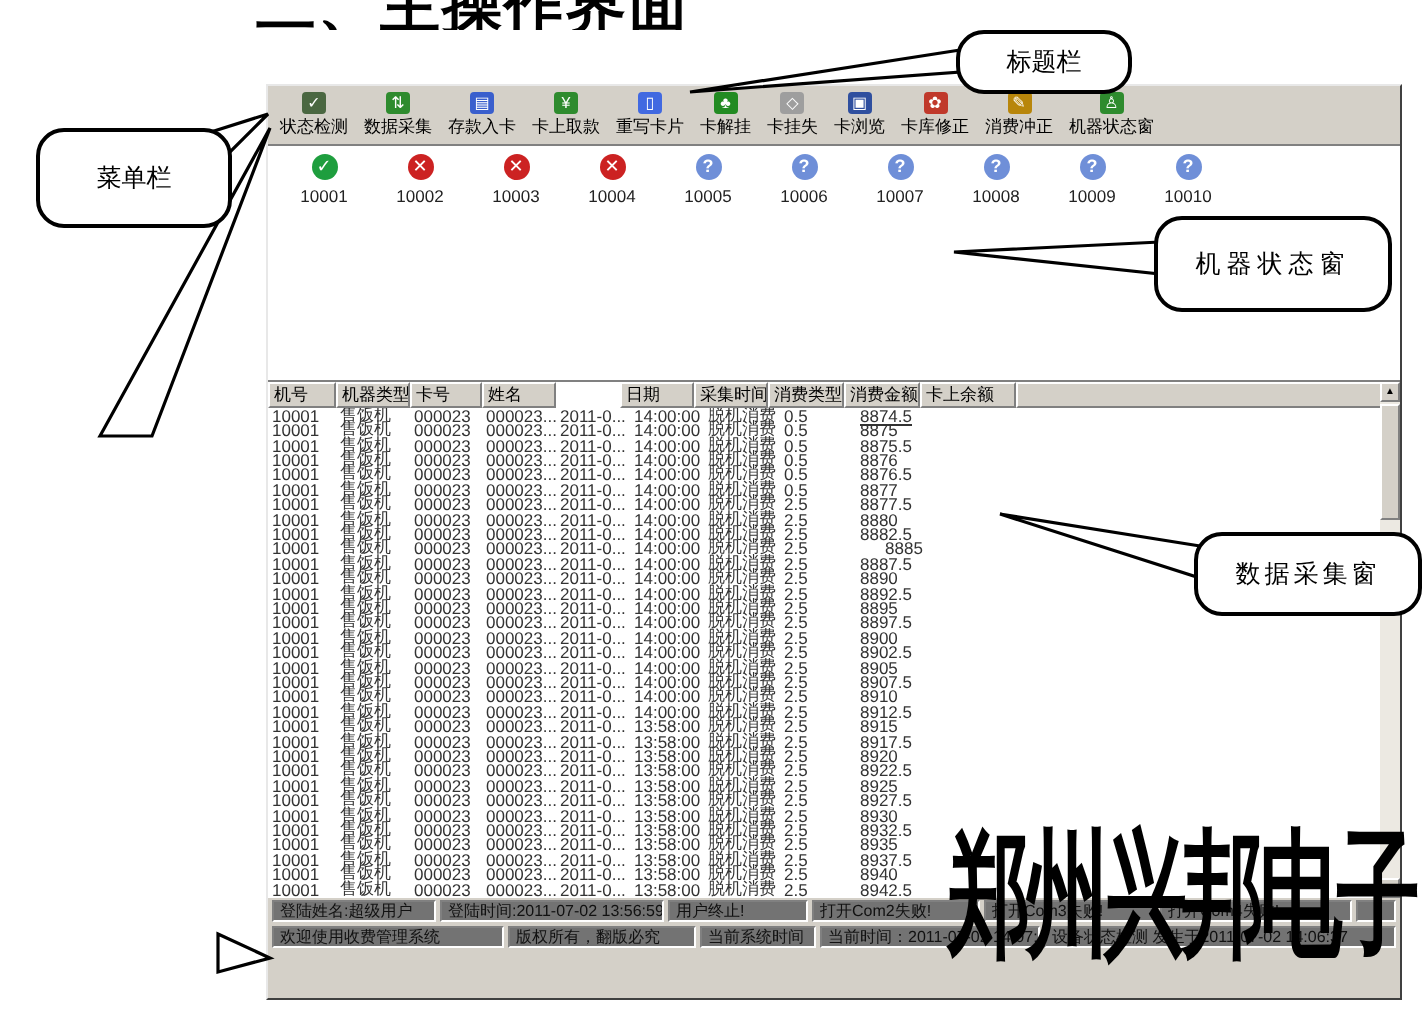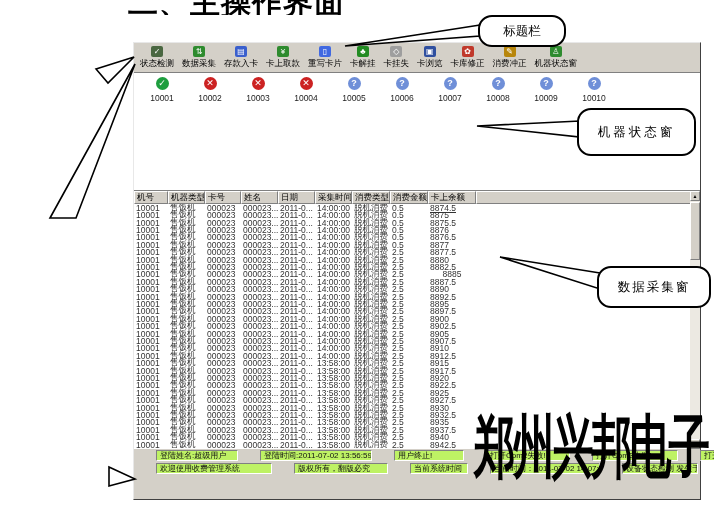--- a/index.html
+++ b/index.html
@@ -61,22 +61,22 @@
   .trow{display:flex;height:7.42px;align-items:center;}
   .tcell{font-size:8.5px;color:#333;padding:0 2px;box-sizing:border-box;white-space:nowrap;overflow:hidden;flex:0 0 auto;}
 
   .vscroll{position:absolute;right:0;top:0;width:10px;height:258px;background:#ece9e2;}
   .sarrow{position:absolute;left:0;width:10px;height:10px;background:#d4d0c8;border:1px solid;
           border-color:#fff #808080 #808080 #fff;box-sizing:border-box;font-size:5px;line-height:8px;text-align:center;color:#000;}
   .sthumb{position:absolute;left:0;top:11px;width:10px;height:58px;background:#d4d0c8;border:1px solid;
           border-color:#fff #808080 #808080 #fff;box-sizing:border-box;}
 
   .statusbar{height:13px;display:flex;gap:2px;padding:1px 2px;background:#d4d0c8;box-sizing:border-box;flex:0 0 auto;}
-  .sbcell{border:1px solid;border-color:#808080 #fff #fff #808080;background:#bef264;
-          font-size:8px;line-height:9px;padding:0 3px;white-space:nowrap;overflow:hidden;color:#111;box-sizing:border-box;flex:0 0 auto;margin-left:20px;}
+  .sbcell{border:1px solid;border-color:#808080 #fff #fff #808080;background:#737373;
+          font-size:8px;line-height:9px;padding:0 3px;white-space:nowrap;overflow:hidden;color:#111;box-sizing:border-box;flex:0 0 auto;}
   .sbfill{flex:1 1 auto;}
 
   .watermark{position:absolute;left:474px;top:402px;z-index:7;font-size:58px;font-weight:bold;color:#000;
              white-space:nowrap;transform:scale(0.72,1.18);transform-origin:left top;letter-spacing:-4px;}
 </style>
 </head>
 <body>
 
 <div class="page">
 
@@ -87,20 +87,21 @@
   <svg class="tails">
     <polygon points="480,25 345,46 480,36"></polygon>
     <polygon points="96,69 134,57 108,83"></polygon>
     <polygon points="50,218 135,64 76,218"></polygon>
     <polygon points="580,121 477,126 580,137"></polygon>
     <polygon points="600,273 500,257 600,289"></polygon>
     <polygon points="109,467 135,479 109,486"></polygon>
   </svg>
 
   <div class="callout" id="co-title">标题栏</div>
+  <div class="callout" id="co-menu">菜单栏</div>
   <div class="callout" id="co-machine">机器状态窗</div>
   <div class="callout" id="co-data">数据采集窗</div>
 
   <div class="win">
 
     <div class="toolbar" id="toolbar">
         <div class="tbtn">
           <span class="ticon" style="background: rgb(74, 103, 65);">✓</span>
           <span class="tlabel">状态检测</span>
         </div>
@@ -187,21 +188,21 @@
           <span class="mlabel">10010</span>
         </div>
       </div>
 
     <div class="datawin">
       <div class="thead" id="thead">
           <span class="hcell" style="width: 34px;">机号</span>
           <span class="hcell" style="width: 37px;">机器类型</span>
           <span class="hcell" style="width: 36px;">卡号</span>
           <span class="hcell" style="width: 37px;">姓名</span>
-          <span class="hcell" style="width: 37px;">日期</span>
+          <span class="hcell" style="width: 37px; margin-left: 32px;">日期</span>
           <span class="hcell" style="width: 37px;">采集时间</span>
           <span class="hcell" style="width: 38px;">消费类型</span>
           <span class="hcell" style="width: 38px;">消费金额</span>
           <span class="hcell" style="width: 48px;">卡上余额</span>
           <span class="hcell hfill"></span>
         </div>
       <div class="tbody" id="tbody">
           <div class="trow">
             <span class="tcell" style="width: 34px;">10001</span>
             <span class="tcell" style="width: 37px;">售饭机</span>

